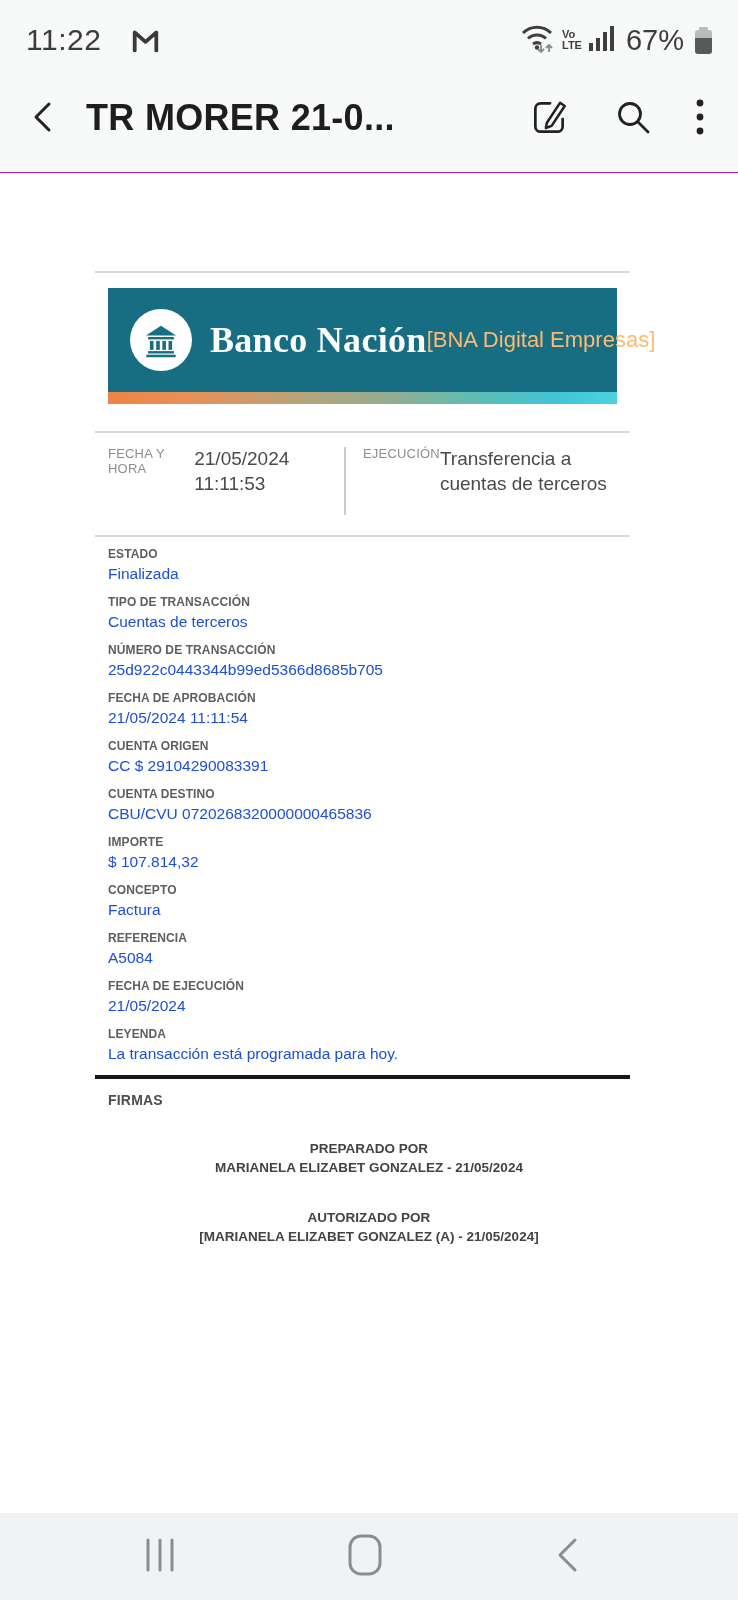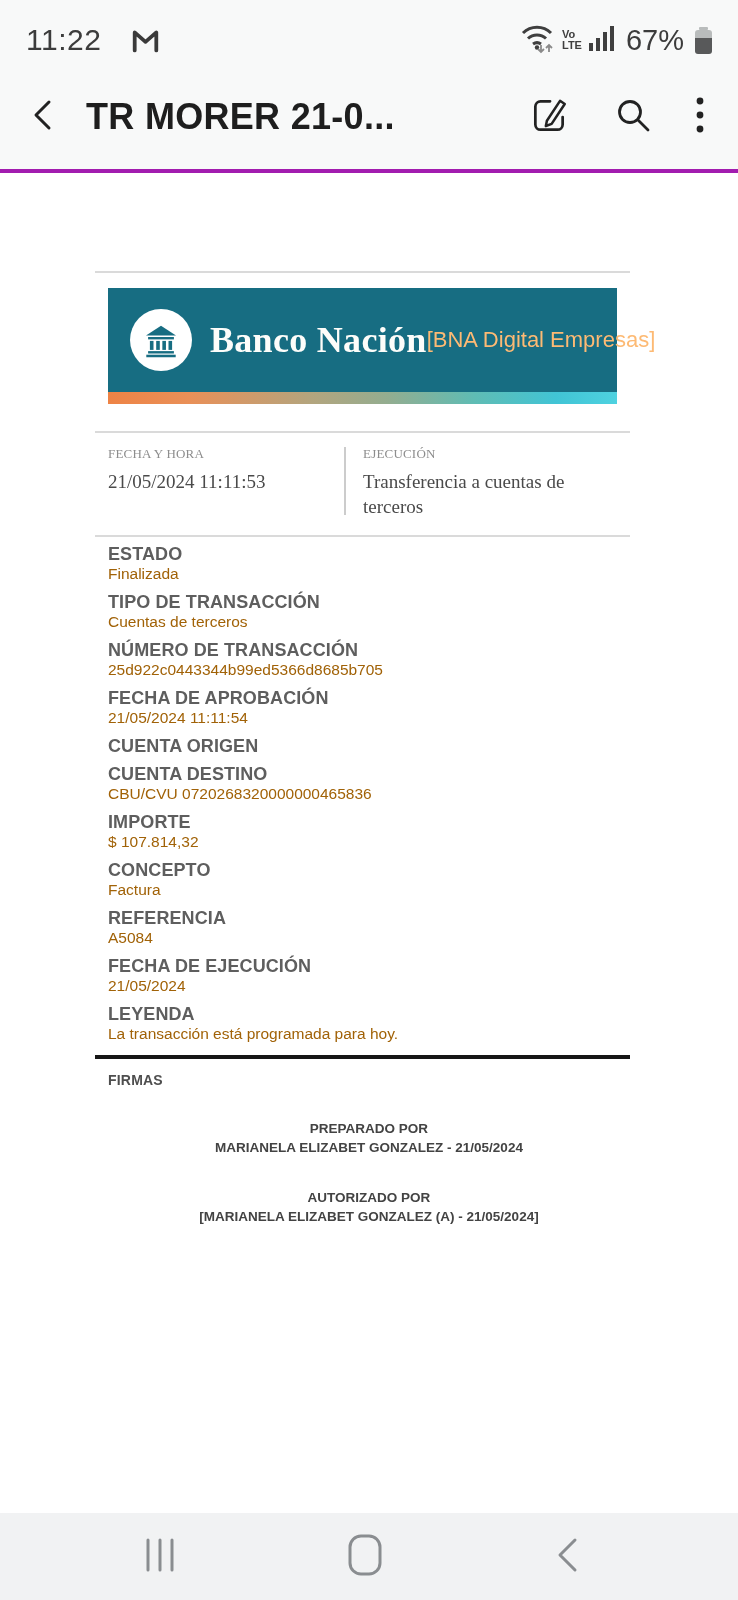--- a/index.html
+++ b/index.html
@@ -19,21 +19,21 @@
   .sb-percent { font-size:29px; color:#3c3c3c; margin-left:2px; }
   .battery { position:relative; width:17px; height:27px; margin-left:4px; }
   .battery .cap { position:absolute; top:0; left:4px; width:9px; height:3px; background:#b9bcbc; border-radius:1px; }
   .battery .bodyb { position:absolute; top:3px; left:0; width:17px; height:24px; border-radius:3px;
     background:linear-gradient(to top, #58595a 66%, #b9bcbc 66%); }
 
   
   .appbar {
     position:absolute; top:80px; left:0; width:100%; height:93px;
     background:#f8f9f9; display:flex; align-items:center; padding:0 34px 16px 28px;
-    border-bottom:4px solid #a21caf;
+    border-bottom:1px solid #a21caf;
   }
   .ab-title {
     margin-left:28px; font-size:36px; font-weight:bold; color:#1e1e1e;
     white-space:nowrap; overflow:hidden; text-overflow:ellipsis; max-width:400px; letter-spacing:0.3px;
   }
   .ab-actions { margin-left:auto; display:flex; align-items:center; gap:44px; }
   .icon-btn { display:flex; align-items:center; justify-content:center; background:none; border:none; cursor:pointer; padding:0; }
 
   
   .doc { position:absolute; top:173px; left:95px; width:535px; color:#383838; }
@@ -53,32 +53,32 @@
     font-size:36px; color:#fdfdfa; letter-spacing:0.3px; white-space:nowrap;
   }
   .bank-product { margin-left:auto; font-size:22px; color:#fdba74; white-space:nowrap; font-weight:400; }
   .banner-stripe {
     position:absolute; bottom:0; left:0; width:100%; height:12px;
     background:linear-gradient(90deg, var(--stripe-orange,#ee8345) 0%, #e99058 16%,
       #b3a57e 40%, var(--stripe-olive,#93ad90) 55%, #5fbcb4 72%, var(--stripe-cyan,#41c4d5) 88%, #4ed2e0 100%);
   }
   .rule-2 { margin-top:27px; }
   .summary-row { display:flex; padding:13px 0 0 13px; min-height:88px; }
-  .sum-cell { display:flex; flex-direction:column;font-family:Liberation Serif, serif; }
+  .sum-cell { display:flex; flex-direction:row; }
   .sum-cell.left { width:236px; }
   .sum-divider { width:2px; background:#cccccc; margin:1px 0 6px 0; }
   .sum-cell.right { padding-left:17px; width:268px; }
   .sum-label { font-size:13px; color:#8d8d8d; letter-spacing:0.2px; margin-bottom:7px; }
   .sum-value { font-size:19px; color:#4a4a4a; line-height:25px; }
   .rule-3 { margin-top:14px; }
 
   .fields { padding:8px 0 0 13px; }
   .field { margin-bottom:9px; }
-  .field-label { font-size:18px; font-weight:bold; color:#5e5e5e; line-height:19px; letter-spacing:0.1px; }
-  .field-value { font-size:15.5px; color:#a16207; line-height:20px; }
+  .field-label { font-size:12px; font-weight:bold; color:#5e5e5e; line-height:19px; letter-spacing:0.1px; }
+  .field-value { font-size:15.5px; color:#1d4ed8; line-height:20px; }
 
   .black-rule { height:3.5px; background:#161616; border:none; margin-top:11px; }
 
   .signatures { padding-left:13px; }
   .sig-heading { margin-top:13px; font-size:14px; font-weight:bold; color:#4e4e4e; letter-spacing:0.2px; }
   .sig-item { margin-top:32px;text-align:center; }
   .sig-label { font-size:13.5px; font-weight:bold; color:#434343; line-height:18px; }
   .sig-value { font-size:13.5px; font-weight:bold; color:#434343; line-height:18px; margin-top:1px; }
 
   
@@ -226,20 +226,21 @@
           <div class="field-value">25d922c0443344b99ed5366d8685b705</div>
         </div>
 
         <div class="field">
           <div class="field-label">FECHA DE APROBACIÓN</div>
           <div class="field-value">21/05/2024 11:11:54</div>
         </div>
 
         <div class="field">
           <div class="field-label">CUENTA ORIGEN</div>
+          <div class="field-value">CC $ 29104290083391</div>
         </div>
 
         <div class="field">
           <div class="field-label">CUENTA DESTINO</div>
           <div class="field-value">CBU/CVU 0720268320000000465836</div>
         </div>
 
         <div class="field">
           <div class="field-label">IMPORTE</div>
           <div class="field-value">$ 107.814,32</div>

